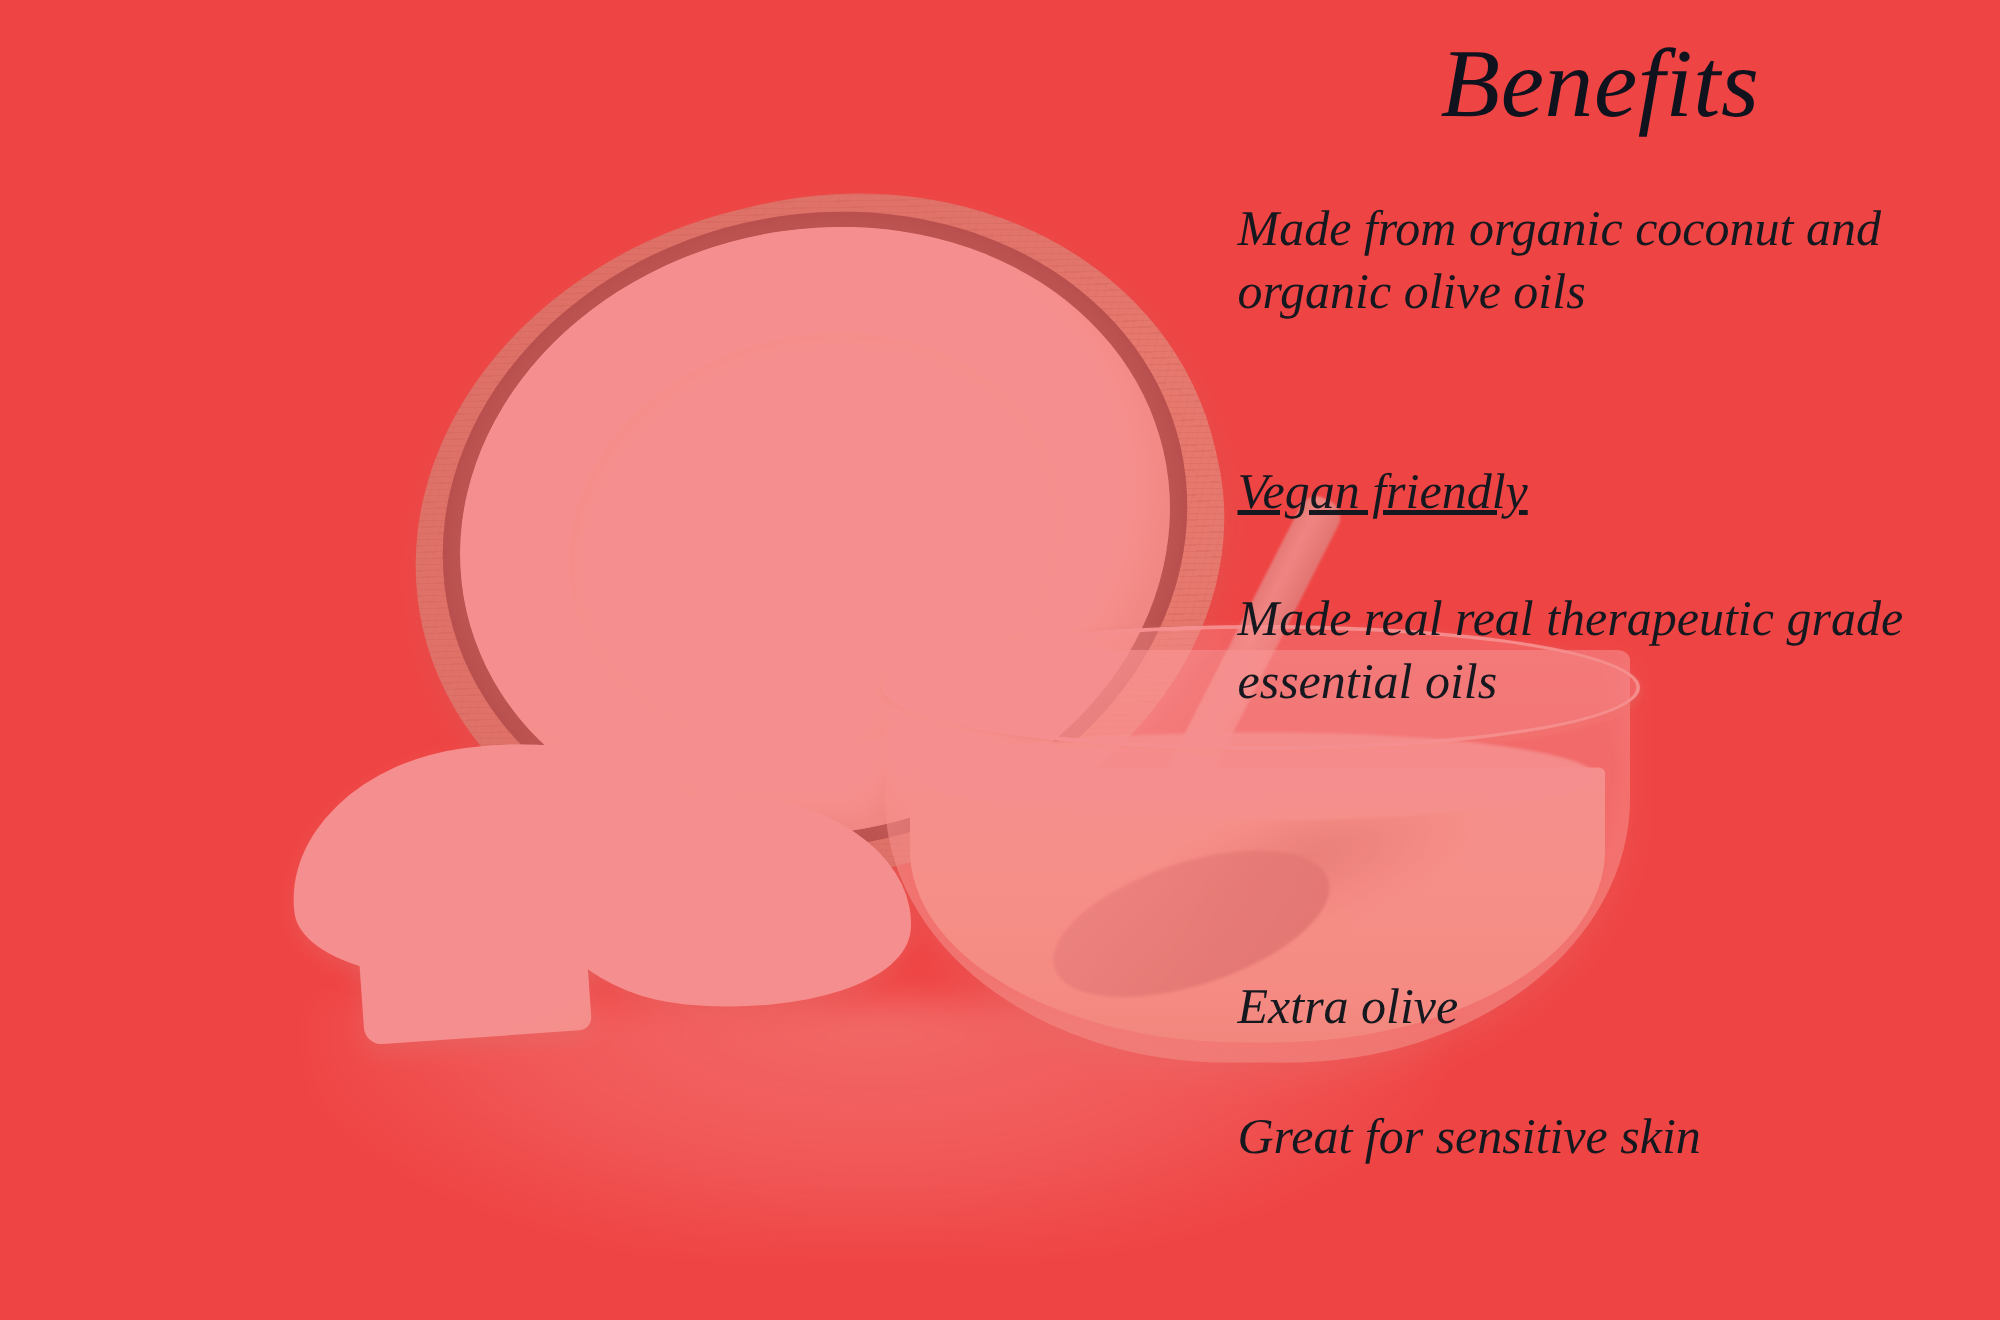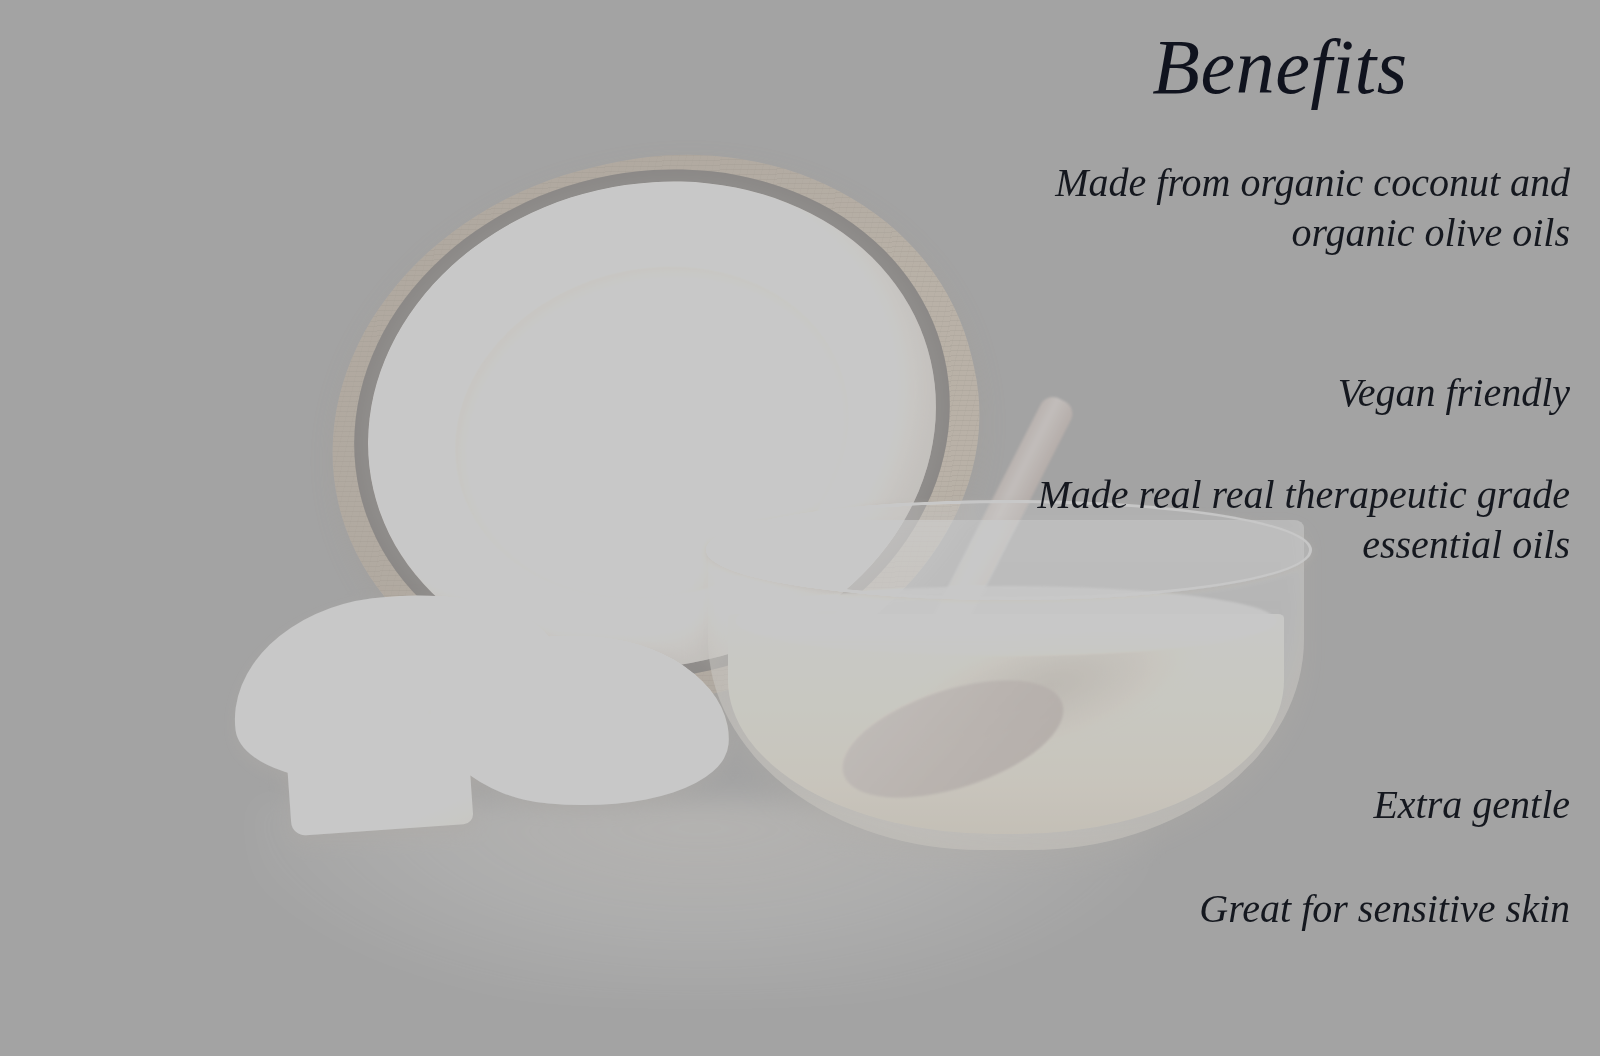--- a/index.html
+++ b/index.html
@@ -4,21 +4,21 @@
 <style>
   html, body {
     margin: 0;
     padding: 0;
     background: #ffffff;
   }
   #slide {
     position: relative;
     width: 1600px;
     height: 1056px;
-    background: #a3a3a3;
+    background: #ef4444;
     overflow: hidden;
     font-family: "Liberation Serif", "DejaVu Serif", serif;
   }
 
   
   #photo {
     position: absolute;
     left: 0;
     top: 0;
     width: 1380px;
@@ -251,28 +251,28 @@
     font-size: 78px;
     line-height: 1.05;
     color: #10131e;
     letter-spacing: 0.5px;
   }
 
   .benefit {
     position: absolute;
     left: 10px;
     width: 580px;
-    text-align: right;
+    text-align: left;
     font-style: italic;
     font-size: 40px;
     line-height: 1.26;
     color: #15181f;
   }
   .b0 { top: 158px; }
-  .b1 { top: 368px; }
+  .b1 { top: 368px; text-decoration: underline; }
   .b2 { top: 470px; }
   .b3 { top: 676px; }
   .b4 { top: 780px; }
   .b5 { top: 884px; }
 </style>
 </head>
 <body>
 
 <div id="slide">
 
@@ -304,18 +304,18 @@
 
     <div class="title">Benefits</div>
 
     <div class="benefit b0">Made from organic coconut and organic olive oils</div>
 
     <div class="benefit b1">Vegan friendly</div>
 
     <div class="benefit b2">Made real real therapeutic grade essential oils</div>
 
 
-    <div class="benefit b4">Extra gentle</div>
+    <div class="benefit b4">Extra olive</div>
 
     <div class="benefit b5">Great for sensitive skin</div>
   </div>
 
 </div>
 
 </body></html>

